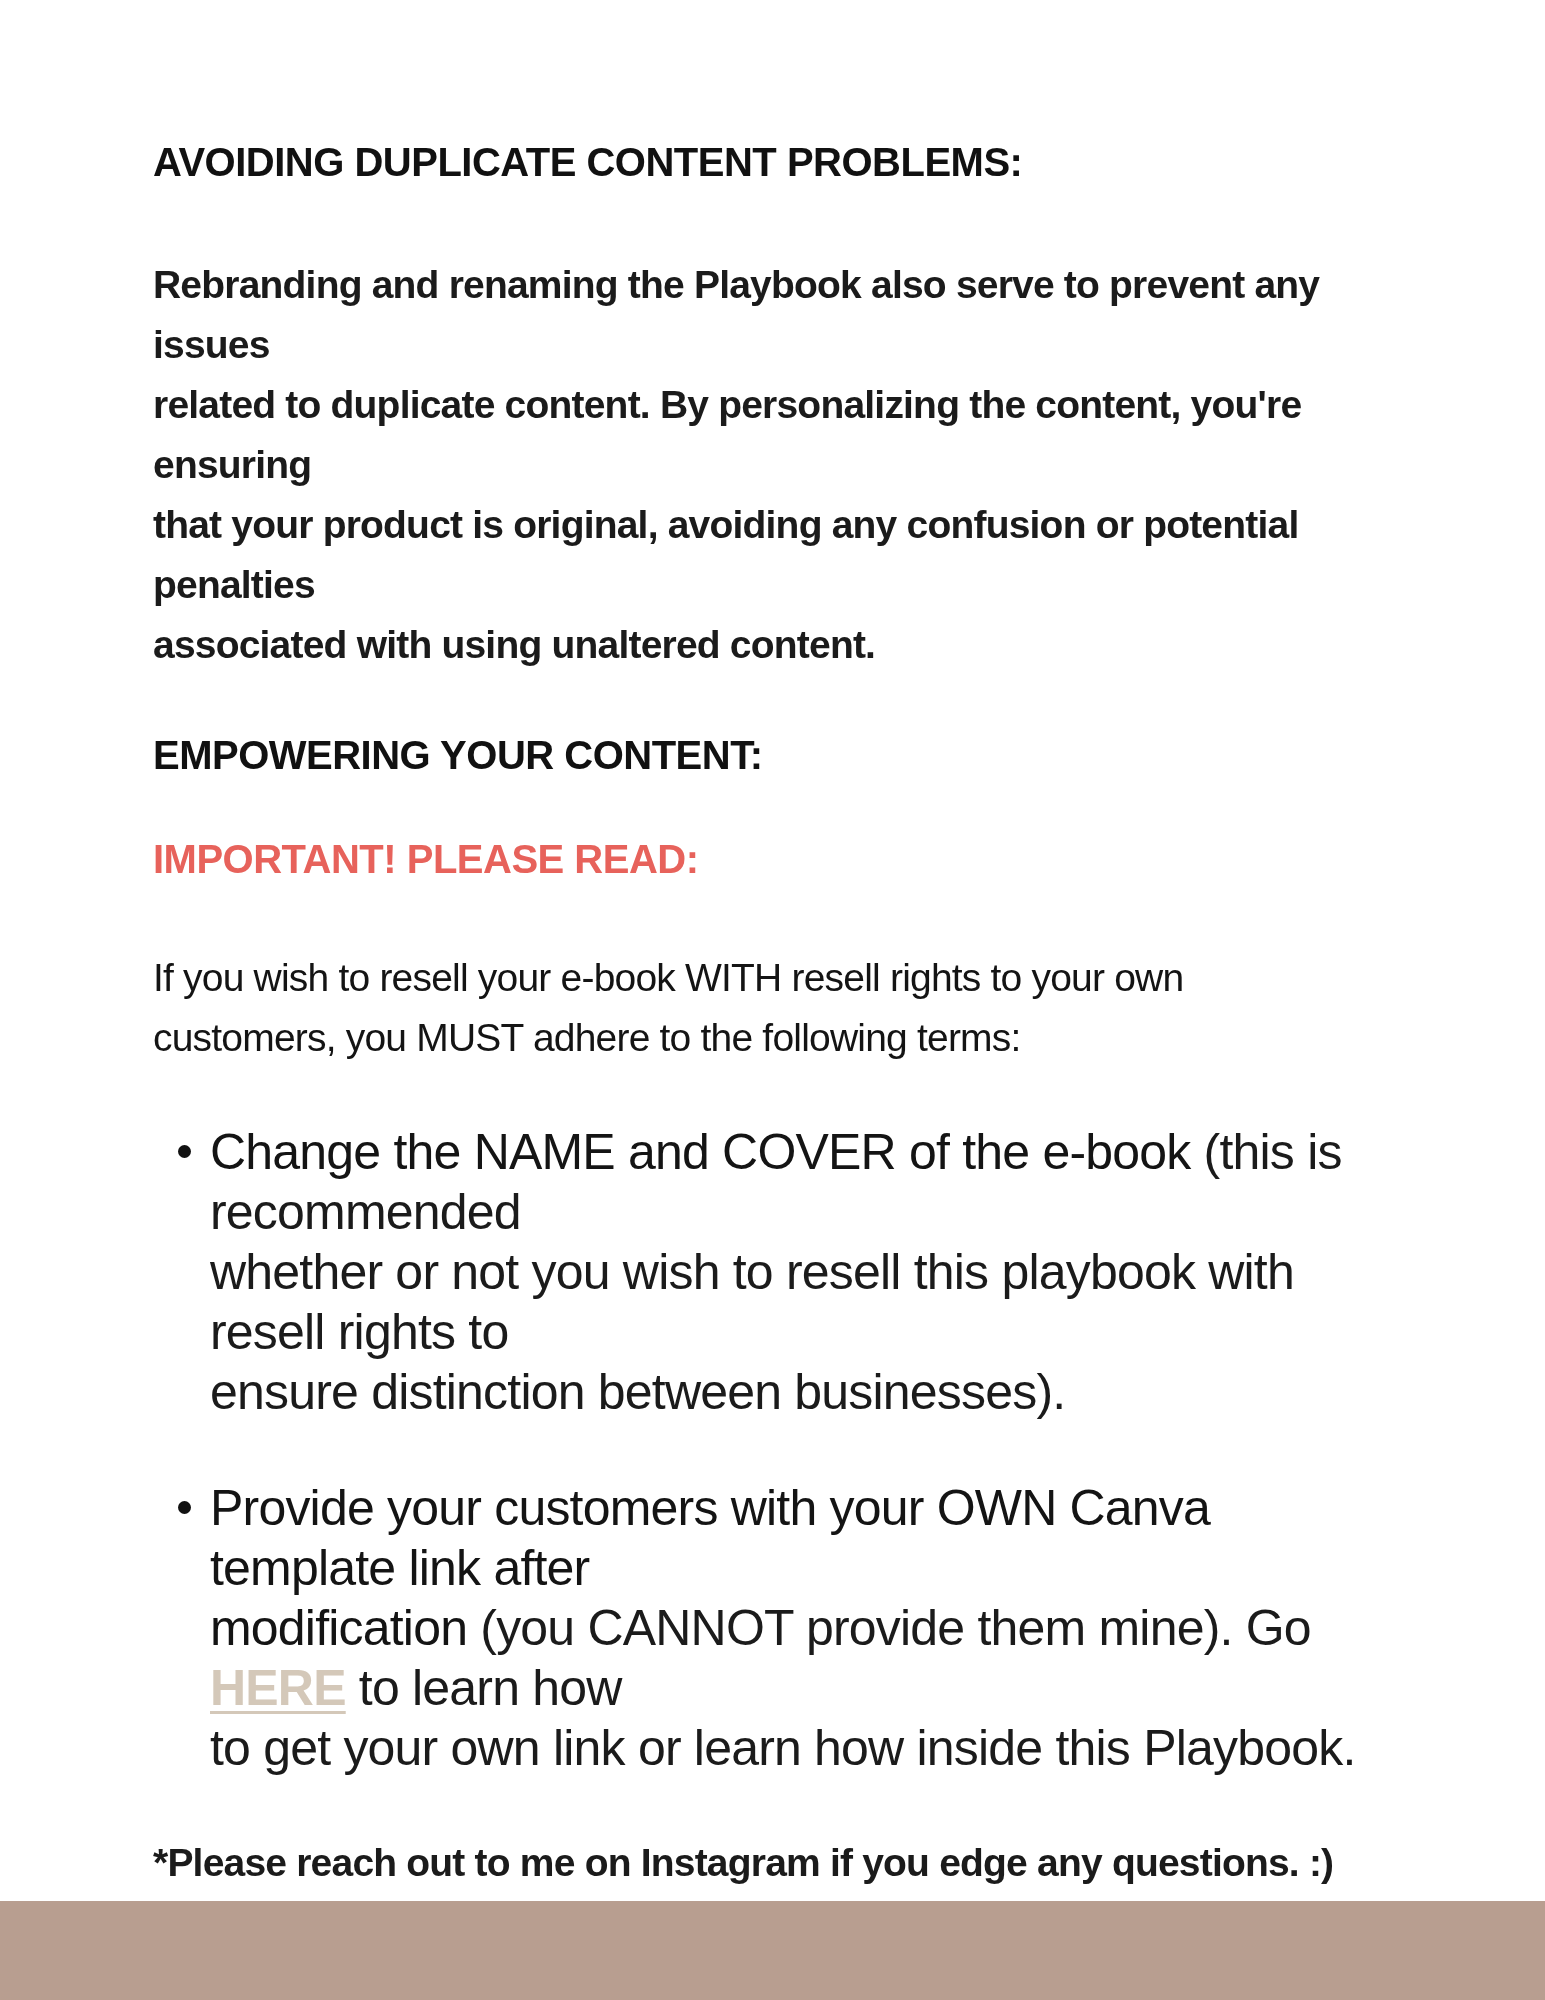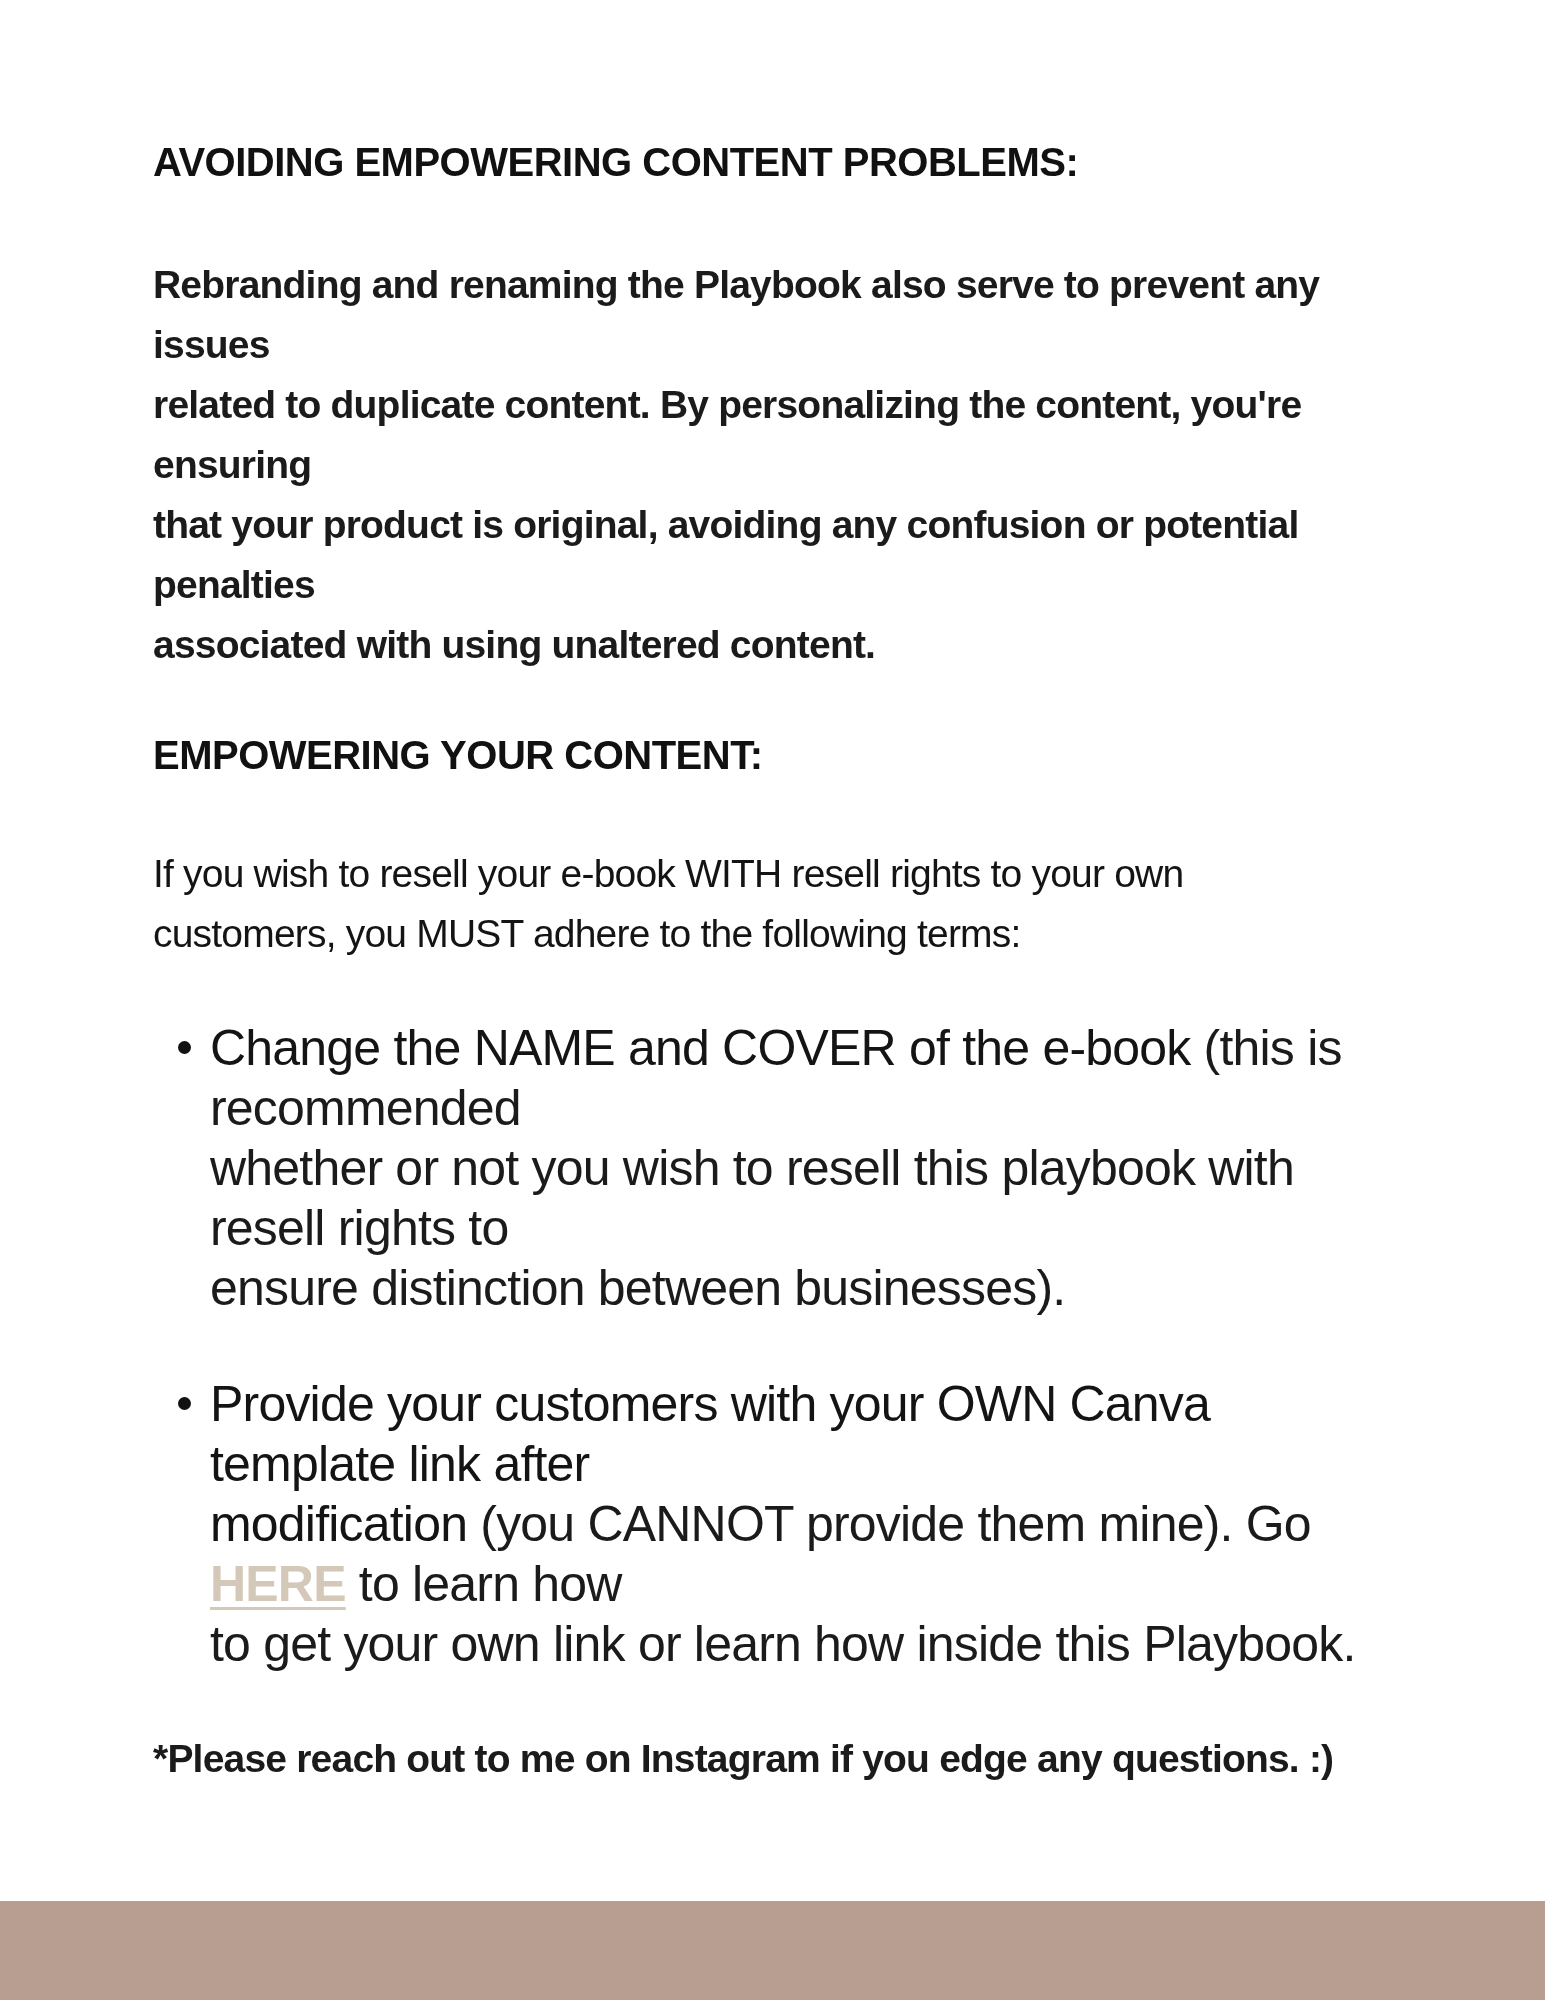--- a/index.html
+++ b/index.html
@@ -89,30 +89,31 @@
     bottom: 0;
     height: 99px;
     background: #b89e90;
   }
 </style>
 </head>
 <body>
 
 <div class="page">
 
-  <h1 id="h1" class="heading">AVOIDING EMPOWERING CONTENT PROBLEMS:</h1>
+  <h1 id="h1" class="heading">AVOIDING DUPLICATE CONTENT PROBLEMS:</h1>
 
   <p id="p1" class="body">Rebranding and renaming the Playbook also serve to prevent any issues
 related to duplicate content. By personalizing the content, you're ensuring
 that your product is original, avoiding any confusion or potential penalties
 associated with using unaltered content.</p>
 
   <h2 id="h2" class="heading">EMPOWERING YOUR CONTENT:</h2>
 
 
+  <h2 id="h3" class="heading alert">IMPORTANT! PLEASE READ:</h2>
 
   <p id="intro" class="body bold">If you wish to resell your e-book WITH resell rights to your own
 customers, you MUST adhere to the following terms:</p>
 
   <ul class="terms">
     <li><span class="bold">Change the NAME and COVER of the e-book</span><span> (this is recommended
 whether or not you wish to resell this playbook with resell rights to
 ensure distinction between businesses).</span></li>
     <li><span class="bold">Provide your customers with your OWN Canva template link after
 modification</span><span> (you CANNOT provide them mine). Go </span><a class="here-link" href="#">HERE</a><span> to learn how

